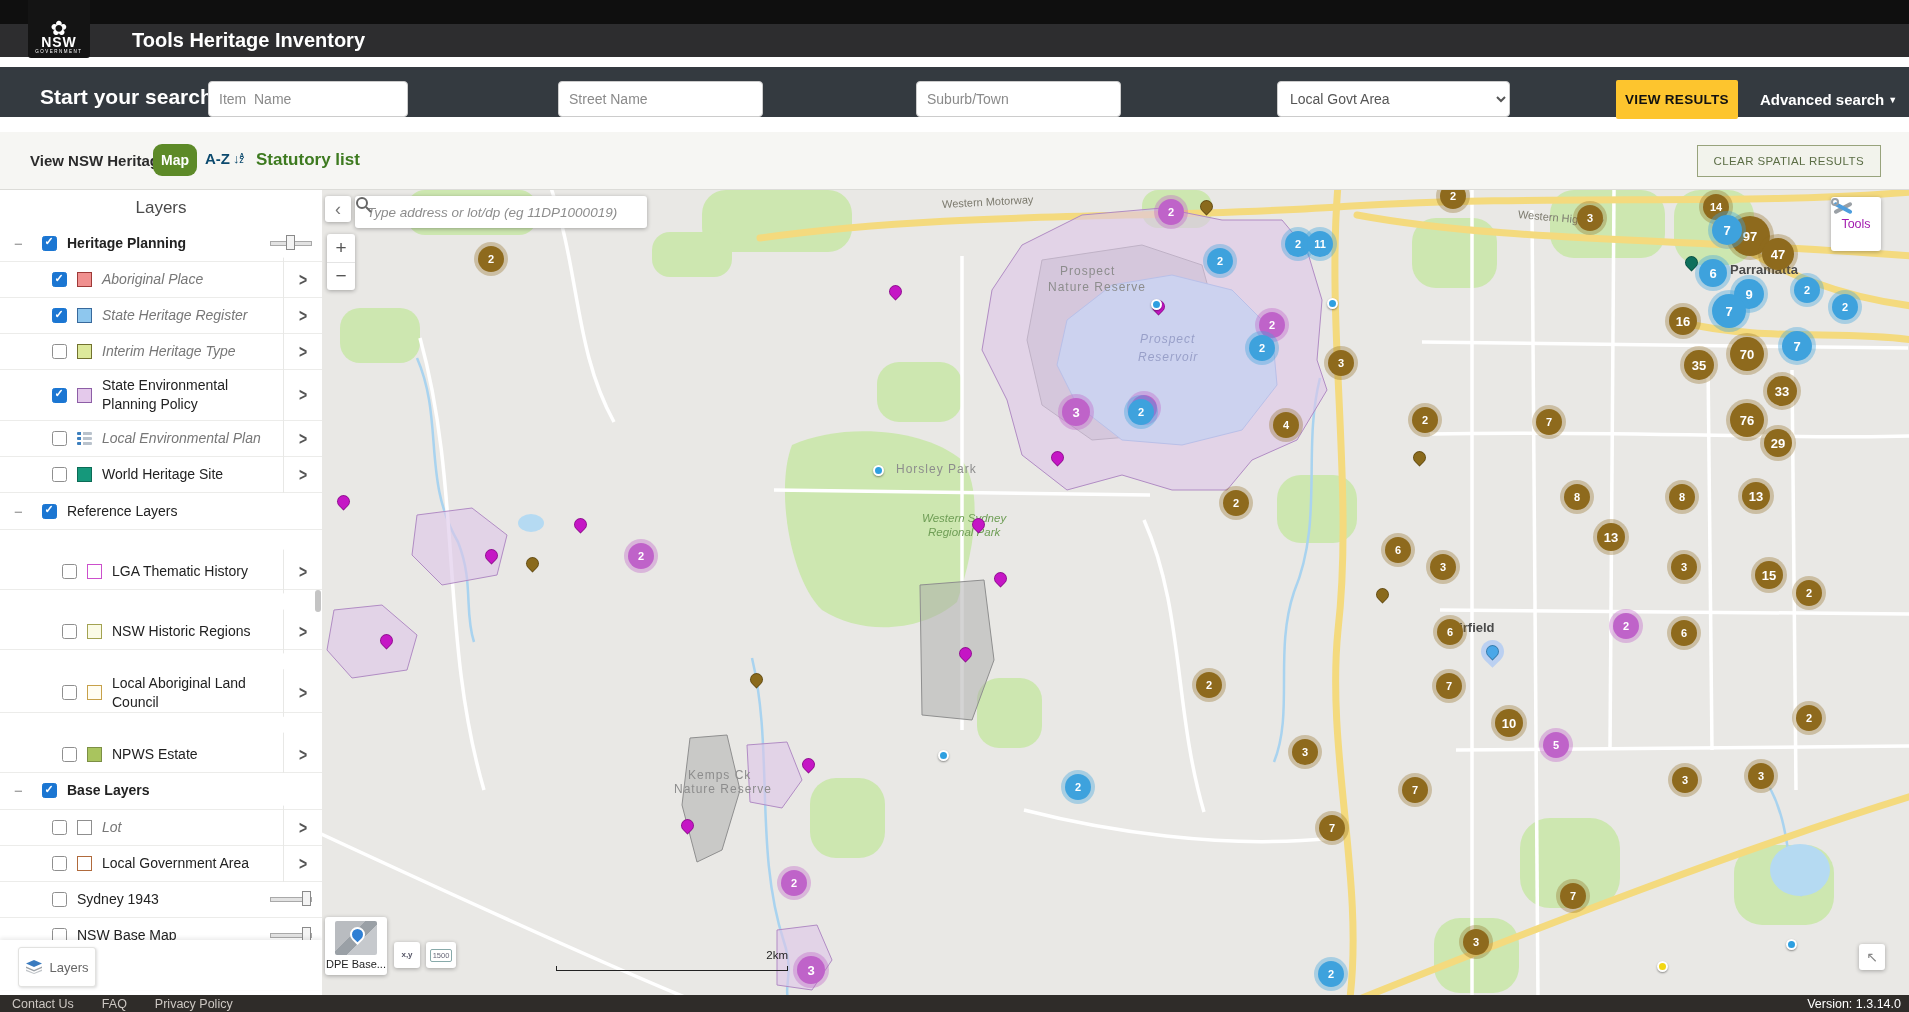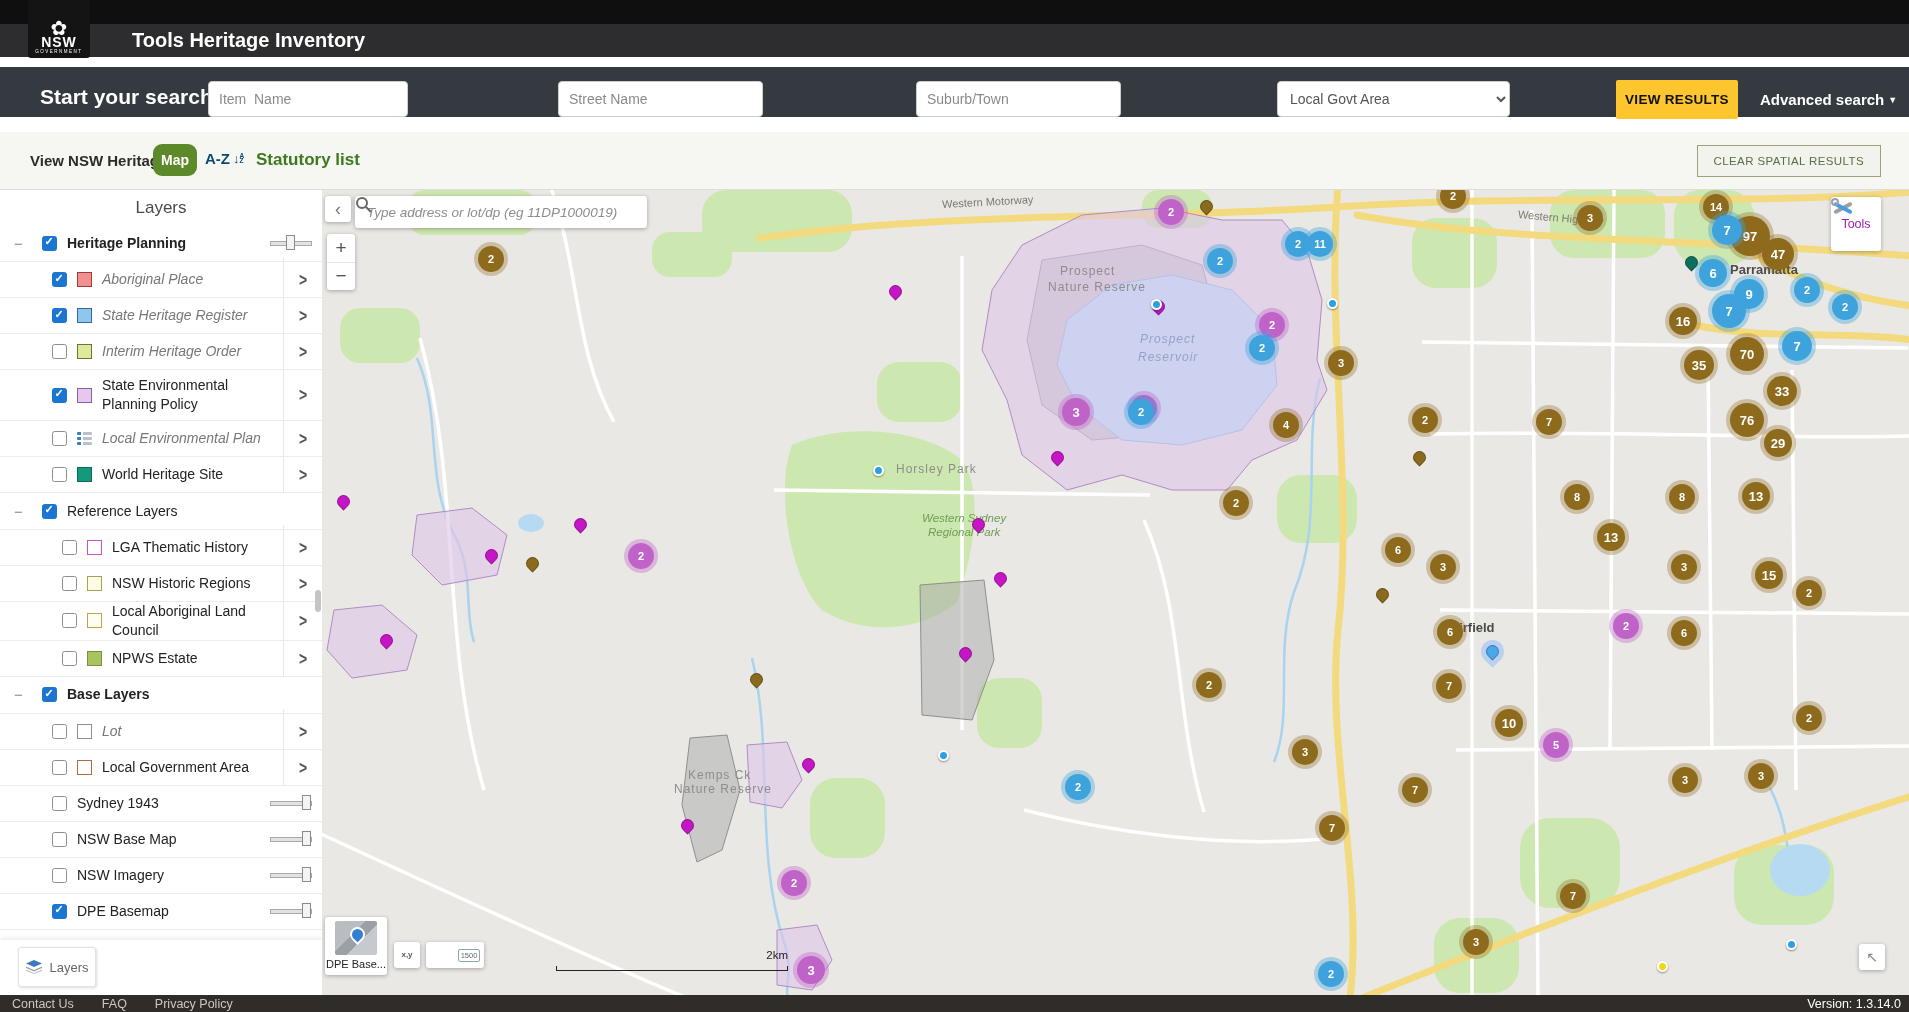--- a/index.html
+++ b/index.html
@@ -40,21 +40,21 @@
 
   
   #main{position:absolute;left:0;top:190px;width:1909px;height:655px;}
 
   
   #sidebar{position:absolute;left:0;top:0;width:322px;height:805px;background:#fff;overflow:hidden;}
   #layers-title{text-align:center;color:#4a4a4a;font-size:17px;padding:8px 0 7px;}
   .lrow{display:flex;align-items:center;min-height:35px;border-bottom:1px solid #ececea;font-size:14px;position:relative;background:#fff;}
   .lrow.grp{min-height:36px;padding-left:14px;}
   .lrow.l1{padding-left:52px;}
-  .lrow.l2{padding-left:62px;}
+  .lrow.l2{padding-left:62px;margin-top:24px;}
   .lrow.tall{min-height:50px;}
   .minus{width:16px;color:#8a8a8a;font-size:15px;margin-right:12px;cursor:pointer;}
   .cb{width:15px;height:15px;border:1.5px solid #8f8f8f;border-radius:2.5px;box-sizing:border-box;flex:0 0 auto;background:#fff;position:relative;cursor:pointer;}
   .cb.on{background:#1b76d2;border-color:#1b76d2;}
   .cb.on::after{content:"✓";position:absolute;left:1.5px;top:-1.5px;color:#fff;font-size:11px;font-weight:700;}
   .swatch{width:15px;height:15px;margin-left:10px;flex:0 0 auto;box-sizing:border-box;}
   .lep{display:flex;flex-direction:column;gap:2px;margin-left:10px;flex:0 0 auto;}
   .lep i{width:15px;height:3px;border-radius:1px;background:linear-gradient(90deg,#3c7fbe 0 4px,rgba(0,0,0,0) 4px 6px,#b9c2cc 6px);}
   .llabel{margin-left:10px;color:#222;max-width:168px;line-height:1.35;}
   .llabel.it{font-style:italic;color:#777;}
@@ -100,21 +100,21 @@
   #zoomctl div{flex:1;display:flex;align-items:center;justify-content:center;font-size:19px;color:#555;cursor:pointer;}
   #zoomctl div:first-child{border-bottom:1px solid #e4e4e4;}
   #tools{left:1509px;top:7px;width:50px;height:54px;display:flex;flex-direction:column;align-items:center;justify-content:center;gap:2px;cursor:pointer;}
   #tools span{font-size:12.5px;color:#a21caf;}
   #basemap{left:3px;top:727px;width:62px;height:58px;display:flex;flex-direction:column;align-items:center;padding-top:4px;box-sizing:border-box;cursor:pointer;}
   #basemap .thumb{width:42px;height:34px;border-radius:2px;background:linear-gradient(135deg,#b9bcc0 0 40%,#9aa0a6 40% 60%,#c6c9cd 60%);position:relative;}
   #basemap .thumb::after{content:"";position:absolute;left:15px;top:6px;width:11px;height:11px;border-radius:50% 50% 50% 0;transform:rotate(-45deg);background:#2f7fd4;border:2px solid #fff;}
   #basemap span{font-size:11px;color:#222;margin-top:3px;}
   #mini-xy{left:72px;top:752px;width:26px;height:26px;display:flex;align-items:center;justify-content:center;background:#fff;}
   #mini-xy b{font-size:8px;color:#556;transform:translateY(-1px);}
-  #mini-scale{left:104px;top:752px;width:30px;height:26px;display:flex;align-items:center;justify-content:center;padding-left:28px;}
+  #mini-scale{left:104px;top:752px;width:30px;height:26px;display:flex;align-items:center;justify-content:center;}
   #mini-scale b{font-size:7.5px;color:#667;border:1px solid #8aa;padding:1px 2px;border-radius:2px;font-weight:400;}
   #scalebar{position:absolute;left:118px;top:766px;width:348px;height:16px;}
   #scalebar .bar{position:absolute;left:116px;top:10px;width:232px;height:5px;border:1px solid #222;border-top:none;box-sizing:border-box;}
   #scalebar .lab{position:absolute;right:0;top:-7px;font-size:11.5px;color:#222;}
   #resetbtn{left:1537px;top:754px;width:26px;height:26px;display:flex;align-items:center;justify-content:center;color:#888;font-size:14px;cursor:pointer;}
 
   
   #footer{position:absolute;left:0;top:995px;width:1909px;height:17px;background:#2f2c29;display:flex;align-items:center;}
   #footer-links{display:flex;gap:28px;margin-left:12px;}
   #footer-links span{color:#ccc7c2;font-size:12.5px;cursor:pointer;}
@@ -186,21 +186,21 @@
           </div>
           <div class="lrow l1">
             <span class="cb on"></span>
             <span class="swatch" style="background:#8ec7ee;border:1px solid #38699c"></span>
             <span class="llabel it">State Heritage Register</span>
             <span class="chevcol">&gt;</span>
           </div>
           <div class="lrow l1">
             <span class="cb"></span>
             <span class="swatch" style="background:#dde99b;border:1px solid #72722f"></span>
-            <span class="llabel it">Interim Heritage Order</span>
+            <span class="llabel it">Interim Heritage Type</span>
             <span class="chevcol">&gt;</span>
           </div>
           <div class="lrow l1 tall">
             <span class="cb on"></span>
             <span class="swatch" style="background:#e4c9eb;border:1px solid #8d5ea6"></span>
             <span class="llabel">State Environmental Planning Policy</span>
             <span class="chevcol">&gt;</span>
           </div>
           <div class="lrow l1">
             <span class="cb"></span>

